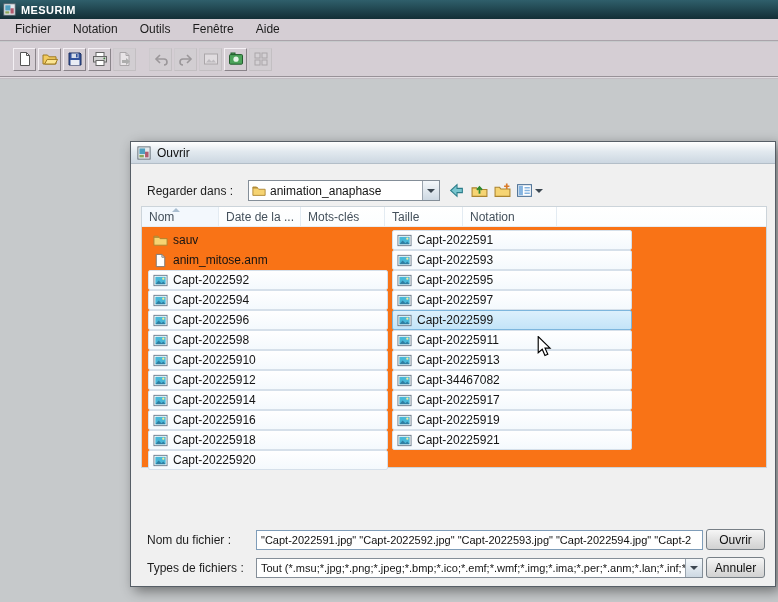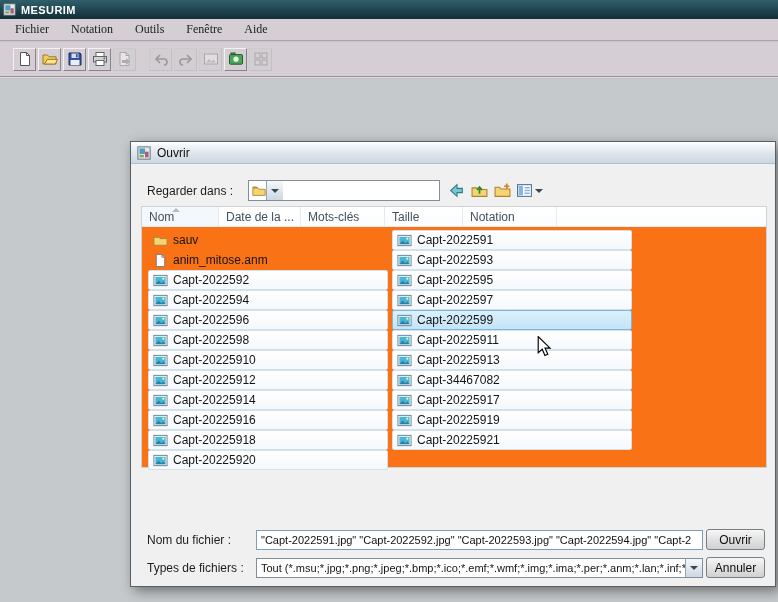--- a/index.html
+++ b/index.html
@@ -9,21 +9,21 @@
 
   
   .titlebar { position:absolute; left:0; top:0; width:778px; height:19px;
     background:linear-gradient(180deg,#2f5f6b,#132e36);
     display:flex; align-items:center; gap:5px; padding-left:3px; }
   .titlebar .title { color:#ffffff; font-weight:bold; font-size:11px; letter-spacing:.4px; }
   .appicon svg { width:13px; height:13px; display:block; }
 
   .menubar { position:absolute; left:0; top:19px; width:778px; height:22px;
     background:#d5ced4; border-bottom:1px solid #aaa3aa;
-    display:flex; align-items:center; padding-left:4px;font-family:Liberation Serif, serif; }
+    display:flex; align-items:center; padding-left:4px; }
   .menu-item { font-size:12px; color:#1c1c1c; padding:3px 11px 4px 11px; cursor:default; }
 
   .toolbar { position:absolute; left:0; top:42px; width:778px; height:35px;
     background:#d5ced4; display:flex; align-items:center; padding-left:13px; gap:2px;
     border-bottom:1px solid #989298; }
   .toolbar::after { content:""; position:absolute; left:0; top:35px; width:778px; height:2px;
     background:linear-gradient(180deg,#efeaef,#b3adb3); }
   .tbtn { width:23px; height:23px; background:#d5ced4; border:1px solid;
     border-color:#f4f0f4 #8a848a #8a848a #f4f0f4;
     display:flex; align-items:center; justify-content:center; padding:0; }
@@ -227,20 +227,21 @@
 
     <span class="dlg-label" style="left:16px; top:42px;">Regarder dans :</span>
 
     <div class="combo" style="left:117px; top:38px; width:192px;">
       <span class="cico">
           <svg viewBox="0 0 16 16">
             <path d="M1 4.6 L1 3.4 L5.2 3.4 L6.4 4.6 Z" fill="#e9c35a" stroke="#ab8430"></path>
             <path d="M1 13 L1 4.6 L6.4 4.6 L7.6 6 L15 6 L15 13 Z" fill="#f6d473" stroke="#ab8430"></path>
           </svg>
         </span>
+      <span class="ctext">animation_anaphase</span>
       <span class="carrow">
         <span class="tri-down"></span>
       </span>
     </div>
 
     <div class="dlg-nav">
       <button class="navbtn">
         <span class="tico">
             <svg viewBox="0 0 16 16">
               <path d="M8.5 2.5 L2.5 8 l6 5.5 V10 h5 V6 h-5 Z" fill="#79c6cf" stroke="#2c7d8a"></path>

